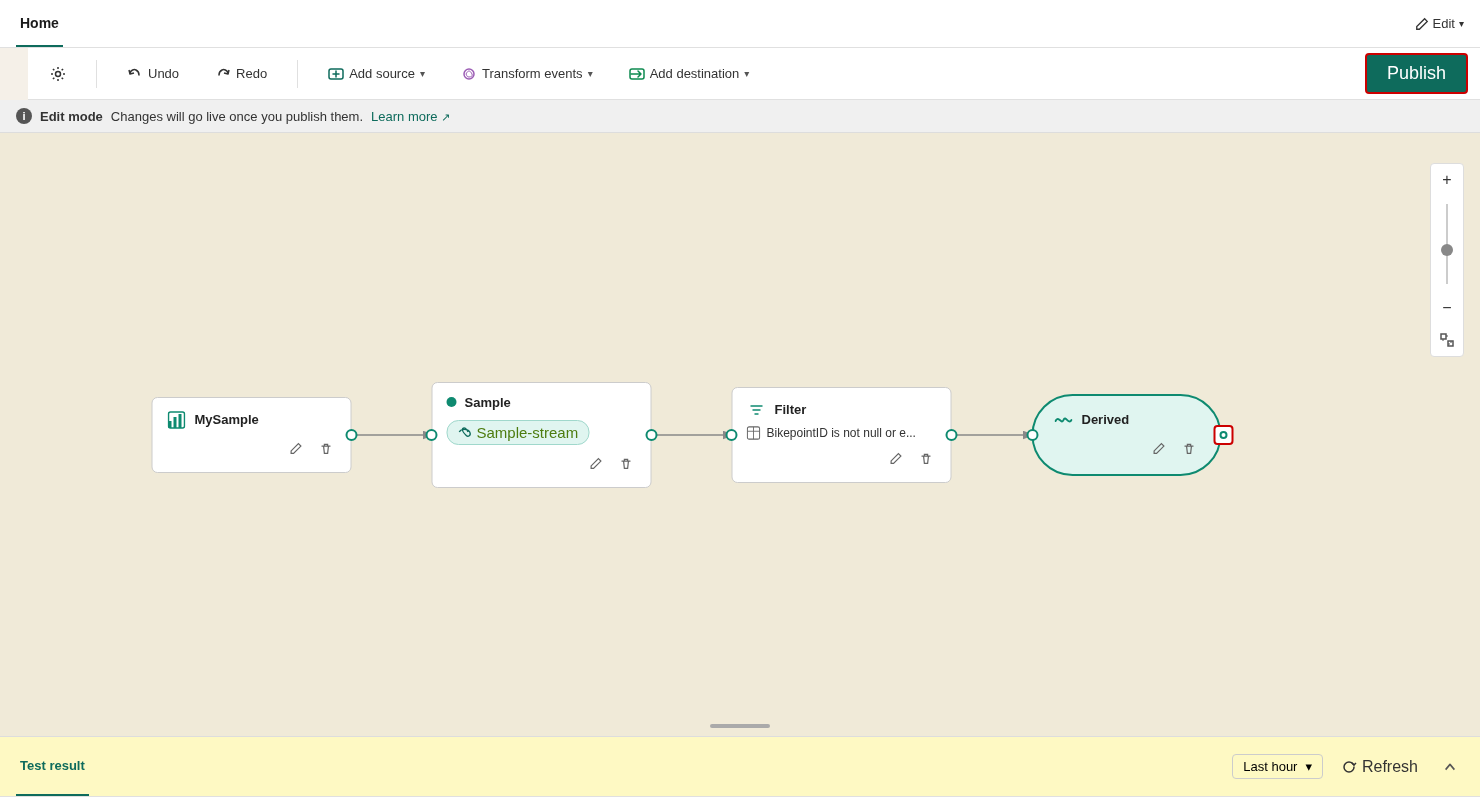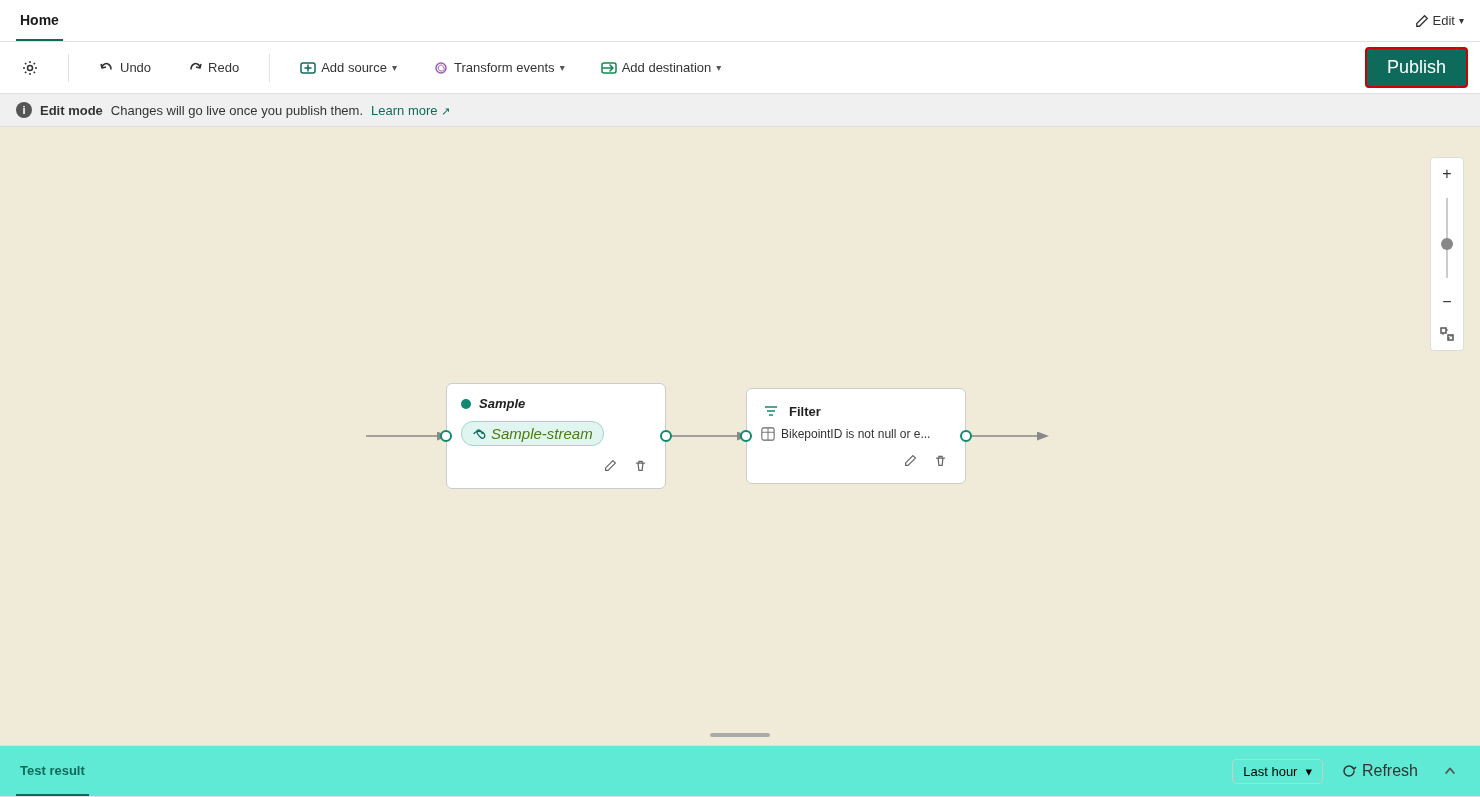--- a/index.html
+++ b/index.html
@@ -6,21 +6,21 @@
     body { font-family: 'Segoe UI', Arial, sans-serif; font-size: 13px; background: #f5f0e8; overflow: hidden; width: 1480px; height: 797px; display: flex; flex-direction: column; }
 
     
     .tab-bar {
       background: #fff;
       border-bottom: 1px solid #e0e0e0;
       display: flex;
       align-items: center;
       justify-content: space-between;
       padding: 0 16px;
-      height: 42px;
+      height: 48px;
       flex-shrink: 0;
     }
     .tab-item {
       display: flex;
       align-items: center;
       height: 100%;
       padding: 0 4px;
       font-size: 14px;
       font-weight: 600;
       color: #1a1a1a;
@@ -41,20 +41,21 @@
     
     .toolbar {
       background: #fff;
       border-bottom: 1px solid #e0e0e0;
       display: flex;
       align-items: center;
       padding: 0 12px;
       height: 52px;
       gap: 16px;
       flex-shrink: 0;
+      margin-left: 28px;
     }
     .toolbar-btn {
       display: flex;
       align-items: center;
       gap: 5px;
       padding: 6px 10px;
       font-size: 13px;
       color: #333;
       cursor: pointer;
       border: none;
@@ -262,24 +263,24 @@
       transform: translateY(-50%);
       width: 12px; height: 12px;
       border-radius: 50%;
       background: #fff;
       border: 2px solid #0e8a70;
       z-index: 2;
     }
 
     
     .bottom-panel {
-      background: #5eead4;
+      background: #fef9c3;
       border-top: 1px solid #ddd;
       flex-shrink: 0;
-      height: 52px;
+      height: 61px;
     }
     .bottom-panel-header {
       display: flex;
       align-items: center;
       padding: 0 16px;
       height: 100%;
       border-bottom: 1px solid #e0e0e0;
     }
     .bottom-tab {
       padding: 0 4px;
@@ -437,33 +438,59 @@
       <svg width="16" height="16" viewBox="0 0 16 16">
         <rect x="2" y="2" width="5" height="5" stroke="#555" stroke-width="1.5" fill="none"></rect>
         <rect x="9" y="9" width="5" height="5" stroke="#555" stroke-width="1.5" fill="none"></rect>
         <path d="M7 4h2M4 7v2M9 12h2M12 9v2" stroke="#555" stroke-width="1"></path>
       </svg>
     </button>
   </div>
 
   <div class="flow-container">
 
+    <div class="node node-mysample" style="position:relative;">
+      <div class="node-header">
+        <span class="node-icon">
+          <svg width="18" height="18" viewBox="0 0 18 18">
+            <rect x="1" y="10" width="3" height="7" fill="#0e8a70"></rect>
+            <rect x="6" y="6" width="3" height="11" fill="#0e8a70"></rect>
+            <rect x="11" y="3" width="3" height="14" fill="#0e8a70"></rect>
+            <rect x="1" y="1" width="16" height="16" rx="2" stroke="#0e8a70" stroke-width="1.5" fill="none"></rect>
+          </svg>
+        </span>
+        <span>MySample</span>
+      </div>
+      <div class="node-actions">
+        <button class="node-action-btn">
+          <svg width="13" height="13" viewBox="0 0 16 16">
+            <path d="M11 2l3 3-9 9H2v-3l9-9z" stroke="#666" stroke-width="1.5" fill="none"></path>
+          </svg>
+        </button>
+        <button class="node-action-btn">
+          <svg width="13" height="13" viewBox="0 0 16 16">
+            <path d="M3 5h10M6 5V3h4v2M5 5l1 9h4l1-9" stroke="#666" stroke-width="1.5" fill="none" stroke-linecap="round"></path>
+          </svg>
+        </button>
+      </div>
+      <div class="port-out"></div>
+    </div>
 
     <div style="display:flex;align-items:center;">
       <svg width="80" height="20" viewBox="0 0 80 20" overflow="visible">
         <defs>
           <marker id="arrow1" markerWidth="8" markerHeight="8" refX="6" refY="3" orient="auto">
             <path d="M0,0 L0,6 L8,3 z" fill="#888"></path>
           </marker>
         </defs>
         <path d="M 0 10 Q 40 10 80 10" stroke="#888" stroke-width="1.5" fill="none" marker-end="url(#arrow1)"></path>
       </svg>
     </div>
 
-    <div class="node node-sample" style="position:relative;font-style:italic;">
+    <div class="node node-sample" style="position:relative;">
       <div class="node-header">
         <span style="width:10px;height:10px;border-radius:50%;background:#0e8a70;display:inline-block;flex-shrink:0;"></span>
         <span>Sample</span>
       </div>
       <div class="sample-stream-badge">
         <svg width="14" height="14" viewBox="0 0 16 16">
           <path d="M2 8c2-4 10-4 12 0s-2 6-4 4-6-6-4-8 4 0 6 4" stroke="#0e6b5c" stroke-width="1.5" fill="none"></path>
         </svg>
         <span>Sample-stream</span>
       </div>
@@ -533,20 +560,47 @@
       <svg width="80" height="20" viewBox="0 0 80 20" overflow="visible">
         <defs>
           <marker id="arrow3" markerWidth="8" markerHeight="8" refX="6" refY="3" orient="auto">
             <path d="M0,0 L0,6 L8,3 z" fill="#888"></path>
           </marker>
         </defs>
         <path d="M 0 10 Q 40 10 80 10" stroke="#888" stroke-width="1.5" fill="none" marker-end="url(#arrow3)"></path>
       </svg>
     </div>
 
+    <div class="node node-derived" style="position:relative; padding: 14px 20px; min-width: 190px;">
+      <div class="node-header">
+        <span class="node-icon">
+          <svg width="18" height="18" viewBox="0 0 18 18">
+            <path d="M1 10 C4 4, 7 14, 9 9 C11 4, 14 14, 17 9" stroke="#0e8a70" stroke-width="2" fill="none" stroke-linecap="round"></path>
+          </svg>
+        </span>
+        <span>Derived</span>
+      </div>
+      <div class="node-actions">
+        <button class="node-action-btn">
+          <svg width="13" height="13" viewBox="0 0 16 16">
+            <path d="M11 2l3 3-9 9H2v-3l9-9z" stroke="#666" stroke-width="1.5" fill="none"></path>
+          </svg>
+        </button>
+        <button class="node-action-btn">
+          <svg width="13" height="13" viewBox="0 0 16 16">
+            <path d="M3 5h10M6 5V3h4v2M5 5l1 9h4l1-9" stroke="#666" stroke-width="1.5" fill="none" stroke-linecap="round"></path>
+          </svg>
+        </button>
+      </div>
+      <div class="port-in"></div>
+
+      <div style="position:absolute;right:-14px;top:50%;transform:translateY(-50%);width:20px;height:20px;border:2px solid #c00;border-radius:4px;display:flex;align-items:center;justify-content:center;background:#fff;cursor:pointer;z-index:3;">
+        <div style="width:8px;height:8px;border-radius:50%;background:#fff;border:2px solid #0e8a70;"></div>
+      </div>
+    </div>
   </div>
 
   <div class="canvas-scrollbar"></div>
 </div>
 
 <div class="bottom-panel">
   <div class="bottom-panel-header">
     <div class="bottom-tab active">
       <span>Test result</span>
     </div>

